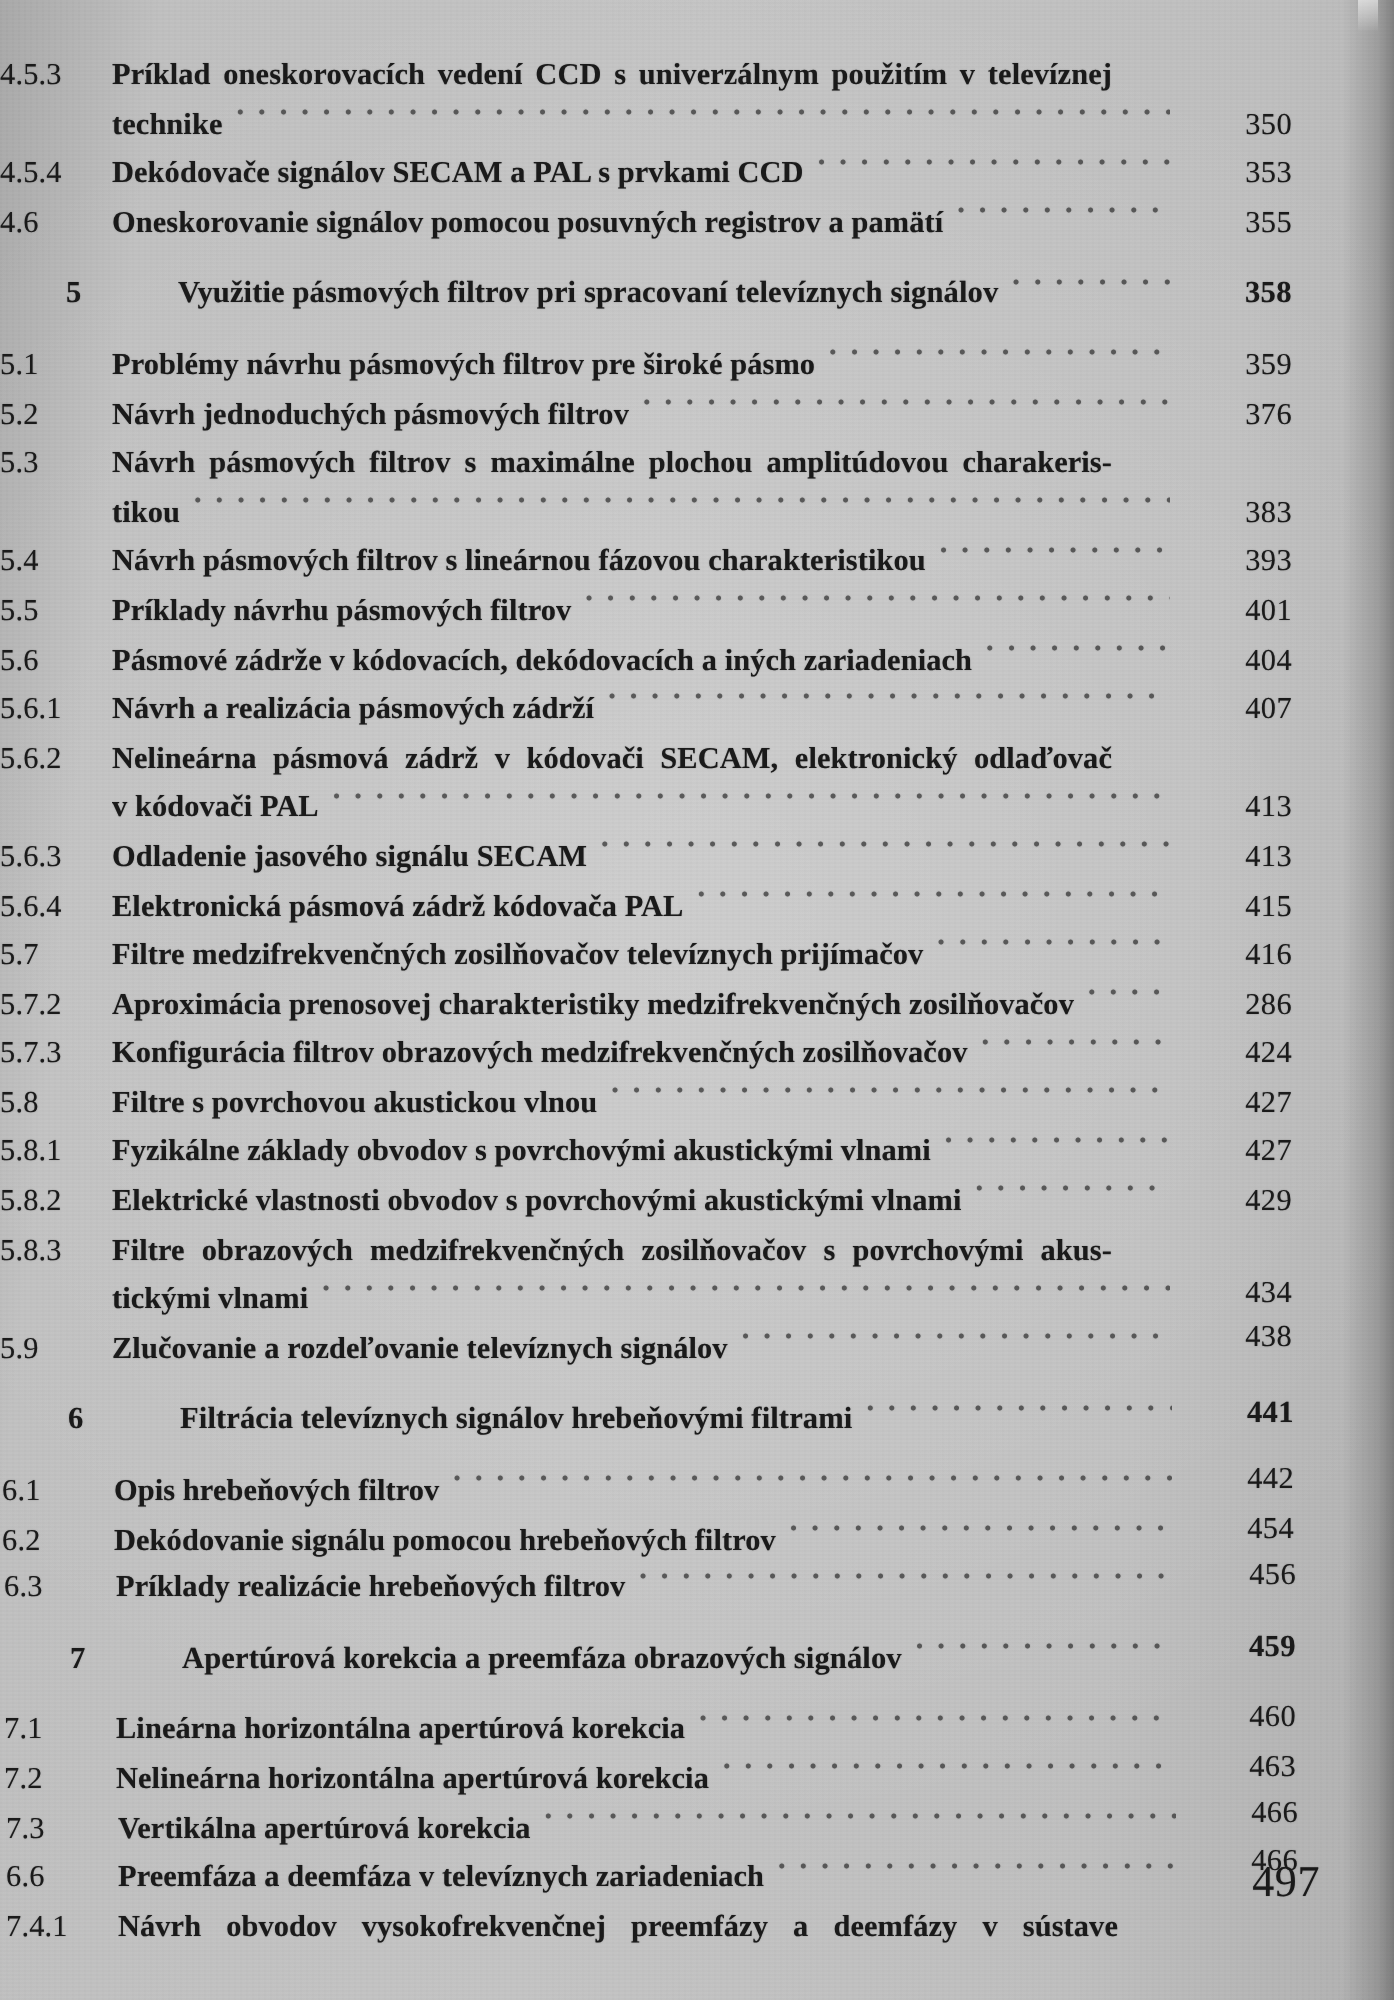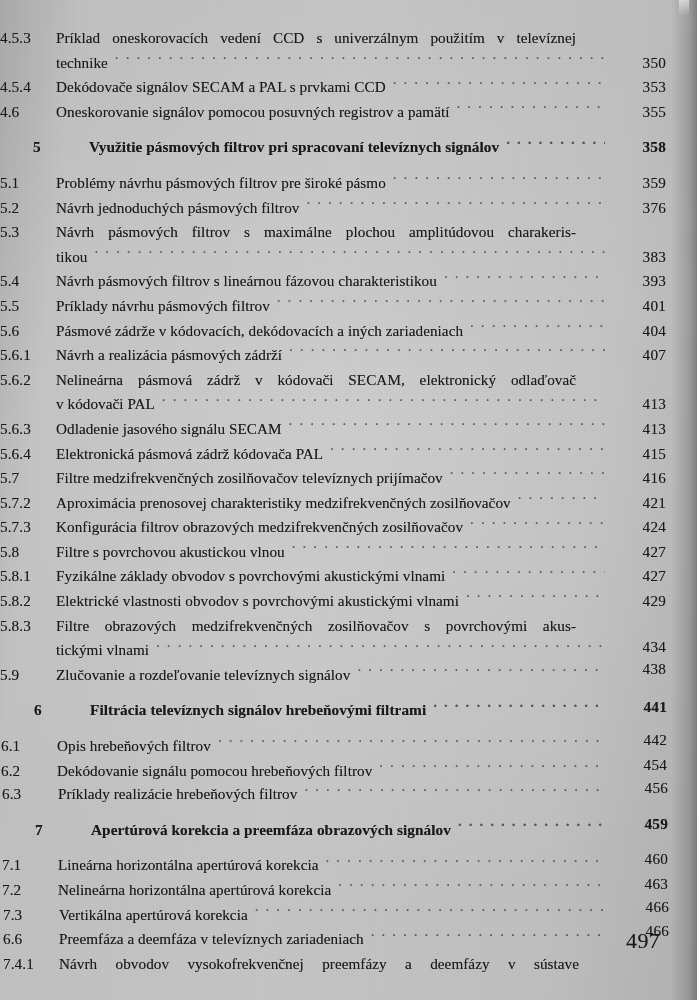--- a/index.html
+++ b/index.html
@@ -71,20 +71,21 @@
     text-align: left;
     box-sizing: content-box;
     letter-spacing: 0.1px;
   }
   .entry .body {
     flex: 1 1 auto;
     display: flex;
     align-items: baseline;
     min-width: 0;
     overflow: hidden;
+    font-weight: bold;
   }
   .entry .title {
     flex: 0 0 auto;
     letter-spacing: 0.05px;
   }
   .entry .leader {
     flex: 1 1 auto;
     margin: 0 5px 0 7px;
     overflow: hidden;
     height: 1em;
@@ -99,21 +100,21 @@
     white-space: nowrap;
     letter-spacing: 1.6px;
     font-size: 15.2px;
     color: #3a3a3a;
     opacity: 0.78;
   }
   .entry .page {
     flex: 0 0 auto;
     width: 56px;
     text-align: right;
-    padding-right: 31px;
+    padding-right: 51px;
     letter-spacing: 0.2px;
   }
 
   
   .cont .num { visibility: hidden; }
 
   
   .entry.wrap-head .body {
     display: block;
   }
@@ -319,21 +320,21 @@
       <span class="page">416</span>
     </div>
 
 
     <div class="entry">
       <span class="num">5.7.2</span>
       <span class="body">
         <span class="title">Aproximácia prenosovej charakteristiky medzifrekvenčných zosilňovačov</span>
         <span class="leader"></span>
       </span>
-      <span class="page">421</span>
+      <span class="page">286</span>
     </div>
 
     <div class="entry">
       <span class="num">5.7.3</span>
       <span class="body">
         <span class="title">Konfigurácia filtrov obrazových medzifrekvenčných zosilňovačov</span>
         <span class="leader"></span>
       </span>
       <span class="page">424</span>
     </div>

